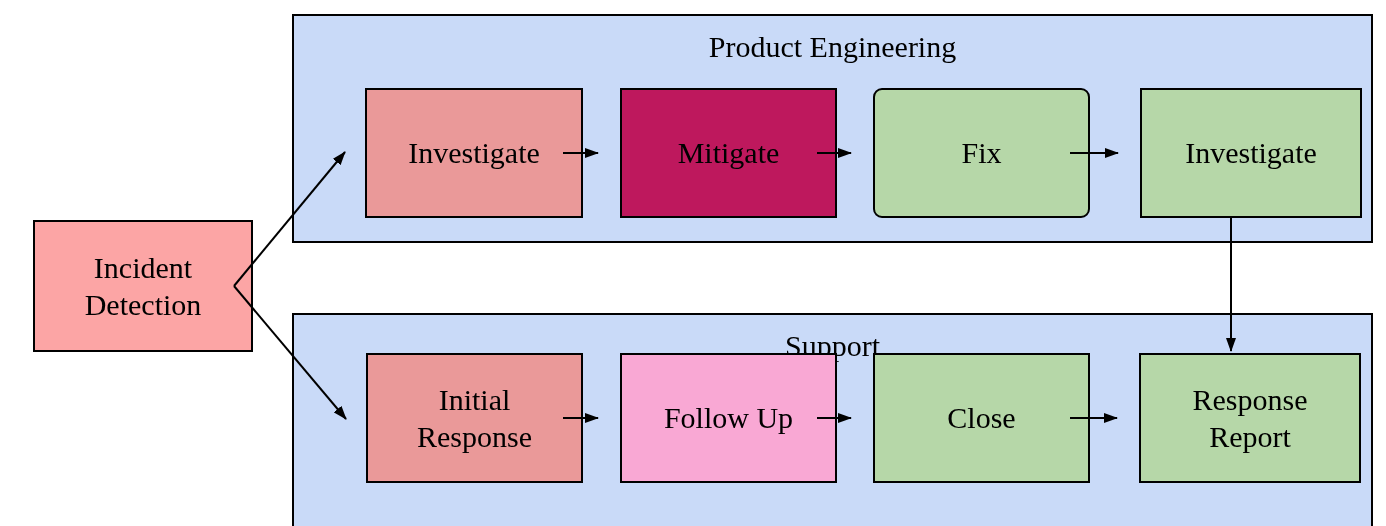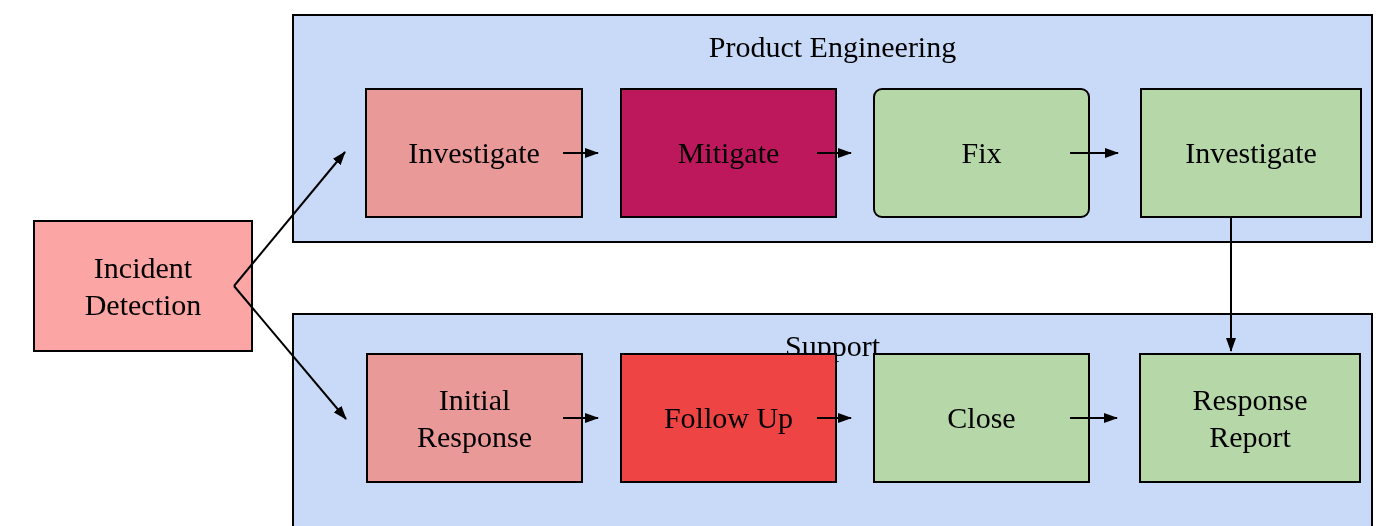--- a/index.html
+++ b/index.html
@@ -71,21 +71,21 @@
   <div class="node" style="left: 345px; top: 88px; width: 218px; height: 130px; background-color: rgb(234, 153, 153);">Investigate</div>
 
   <div class="node" style="left: 600px; top: 88px; width: 217px; height: 130px; background-color: #be185d;">Mitigate</div>
 
   <div class="node" style="left: 853px; top: 88px; width: 217px; height: 130px; background-color: rgb(182, 215, 168); border-radius: 9px;">Fix</div>
 
   <div class="node" style="left: 1120px; top: 88px; width: 222px; height: 130px; background-color: rgb(182, 215, 168);">Investigate</div>
 
   <div class="node" style="left: 346px; top: 353px; width: 217px; height: 130px; background-color: rgb(234, 153, 153);">Initial Response</div>
 
-  <div class="node" style="left: 600px; top: 353px; width: 217px; height: 130px; background-color: #ef4444; text-align: center;">Follow Up</div>
+  <div class="node" style="left: 600px; top: 353px; width: 217px; height: 130px; background-color: #f9a8d4; text-align: center;">Follow Up</div>
 
   <div class="node" style="left: 853px; top: 353px; width: 217px; height: 130px; background-color: rgb(182, 215, 168);">Close</div>
 
   <div class="node" style="left: 1119px; top: 353px; width: 222px; height: 130px; background-color: rgb(182, 215, 168);">Response Report</div>
 
   <svg class="arrows" width="1386" height="526" viewBox="0 0 1386 526">
     <defs>
       <marker id="ah" markerUnits="userSpaceOnUse" markerWidth="14" markerHeight="10" refX="13" refY="5" orient="auto">
         <path d="M0,0 L14,5 L0,10 Z" fill="#000000"></path>
       </marker>

